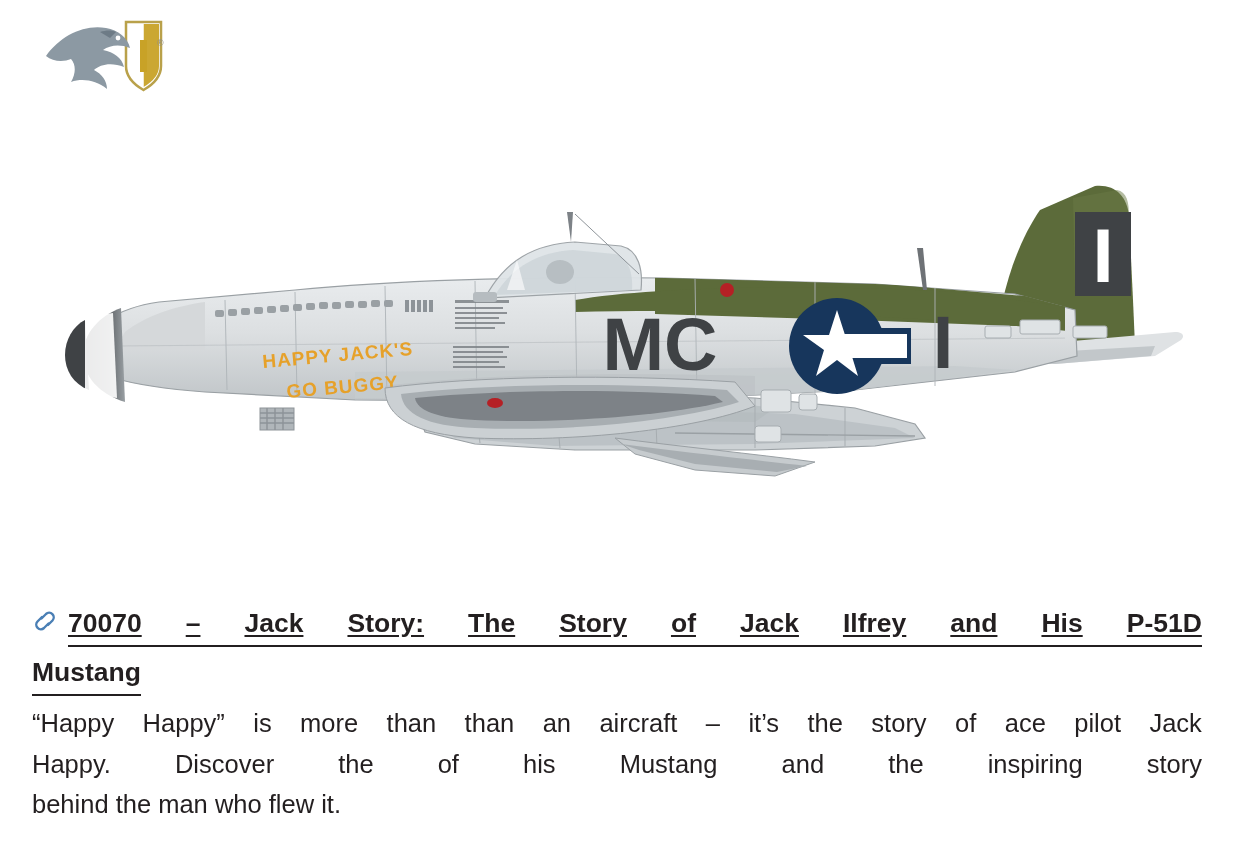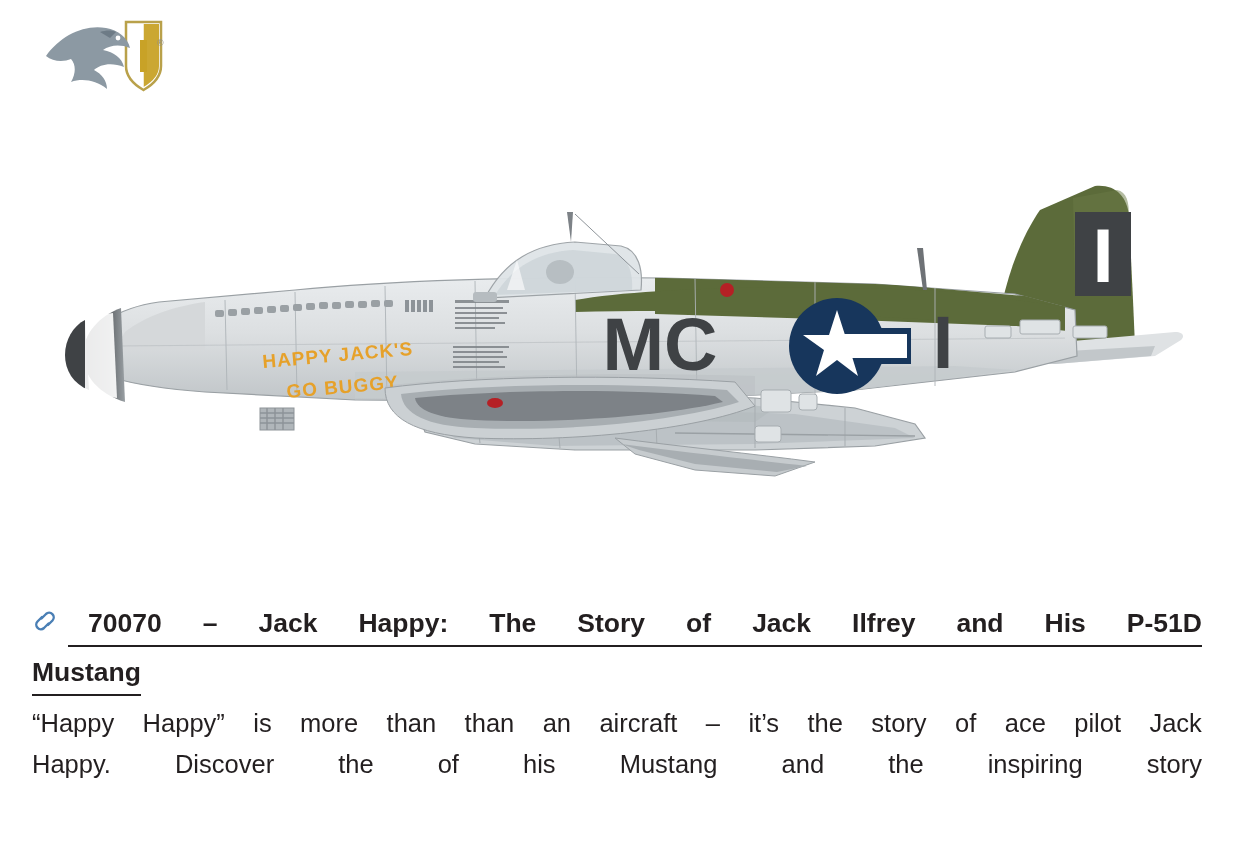--- a/index.html
+++ b/index.html
@@ -69,23 +69,23 @@
     width: 1170px;
   }
   .headline {
     font-size: 26.5px;
     font-weight: bold;
     line-height: 1.48;
     margin: 0;
     color: #231f20;
   }
   .headline .link {
+    text-decoration: underline;
     text-underline-offset: 3px;
     color: #231f20;
-    margin-left: 20px;
   }
   .link-icon {
     display: inline-block;
     width: 30px;
     vertical-align: -4px;
   }
   .link-icon svg { display:block; }
   .headline-line1 {
     display: flex;
     align-items: baseline;
@@ -355,21 +355,21 @@
           <g fill="none" stroke="#4a7fb5" stroke-width="2.4" stroke-linecap="round">
             <path d="M10 7 L5.5 11.5 a4.6 4.6 0 0 0 6.5 6.5 L16.5 13.5"></path>
             <path d="M16 15 L20.5 10.5 a4.6 4.6 0 0 0 -6.5 -6.5 L9.5 8.5"></path>
           </g>
         </svg>
       </span>
       <span class="t">
         <span class="link">70070</span>
         <span class="link">–</span>
         <span class="link">Jack</span>
-        <span class="link">Happy:</span>
+        <span class="link">Story:</span>
         <span class="link">The</span>
         <span class="link">Story</span>
         <span class="link">of</span>
         <span class="link">Jack</span>
         <span class="link">Ilfrey</span>
         <span class="link">and</span>
         <span class="link">His</span>
         <span class="link">P-51D</span>
       </span>
     </span>
@@ -400,14 +400,15 @@
       <span>Discover</span>
       <span>the</span>
       <span>of</span>
       <span>his</span>
       <span>Mustang</span>
       <span>and</span>
       <span>the</span>
       <span>inspiring</span>
       <span>story</span>
     </span>
+    <span class="last" style="display:block">behind the man who flew it.</span>
   </p>
 </div>
 
 </body></html>

